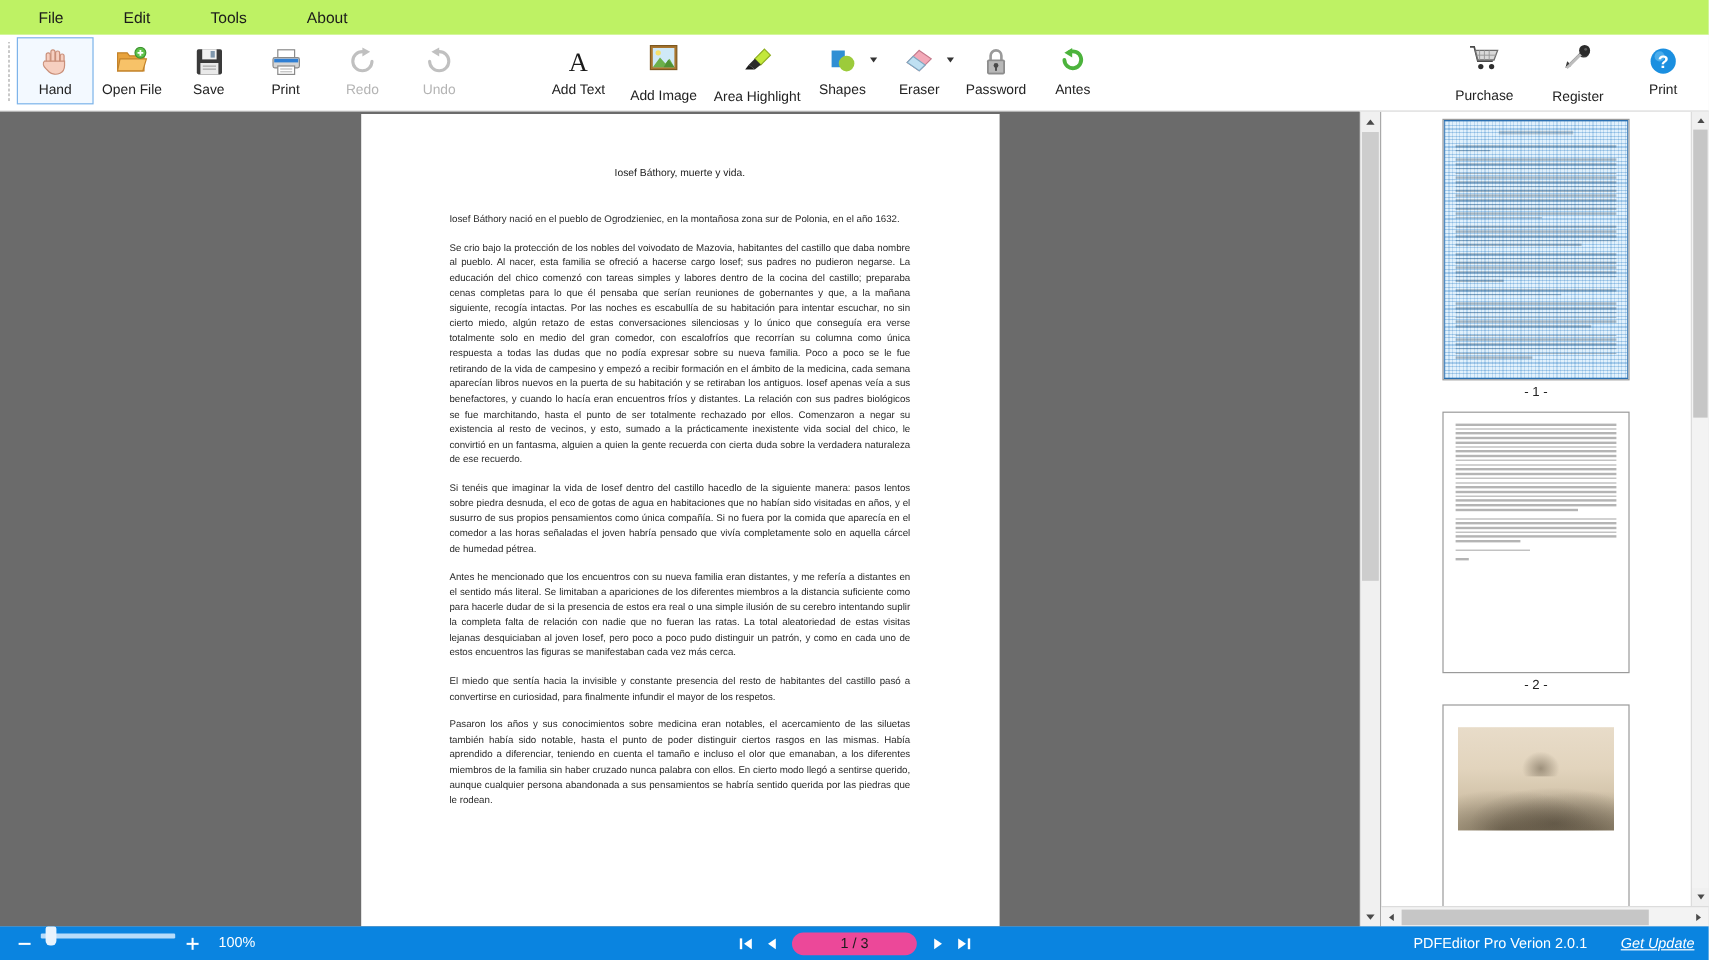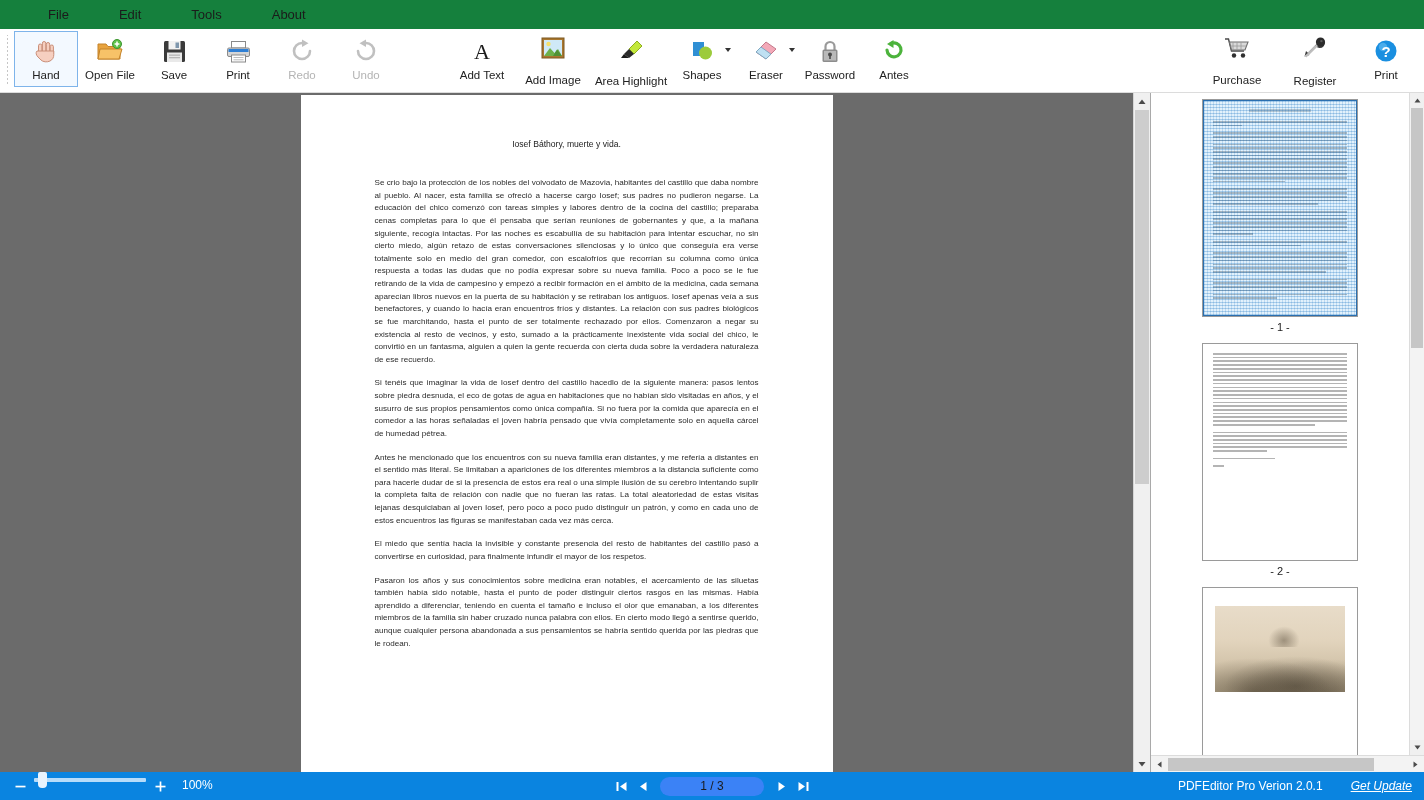--- a/index.html
+++ b/index.html
@@ -22,21 +22,21 @@
   .app-icon { width: 16px; height: 16px; margin-left: 10px; position: relative; flex:0 0 16px; }
   .app-icon .pg { position:absolute; left:1px; top:0px; width:12px; height:15px; background:#fdfdfd; border:1px solid #9aa0a6; transform: skewX(-6deg); }
   .app-icon .pg::before { content:""; position:absolute; left:2px; top:3px; width:8px; height:1px; background:#b9bec4; box-shadow:0 3px 0 #b9bec4, 0 6px 0 #b9bec4; }
   .app-icon .pen { position:absolute; right:-1px; bottom:-1px; width:10px; height:10px; background:linear-gradient(135deg,#f7c948 0%, #f0a500 100%); transform: rotate(0deg); clip-path: polygon(100% 0,100% 55%,45% 100%,0 100%,0 45%,55% 0); }
   .title-text { font-size: 12px; color: #1b1b1b; margin-left: 9px; letter-spacing: .1px; }
   .win-controls { position: absolute; right: 0; top: 0; height: 28px; display: flex; }
   .win-btn { width: 44px; height: 28px; display: flex; align-items: center; justify-content: center; cursor: default; }
   .win-btn svg { display:block; }
 
   
-  .menubar { height: 29px; flex: 0 0 29px; display: flex; align-items: center; background:#15803d; padding-left: 34px; }
+  .menubar { height: 29px; flex: 0 0 29px; display: flex; align-items: center; background:#bef264; padding-left: 18px; }
   .menu-item { font-size: 13px; color: #1b1b1b; padding: 4px 14px; margin-right: 22px; cursor: default; }
 
   
   .toolbar {
     height: 64px; flex: 0 0 64px;
     background: #ffffff;
     border-bottom: 1px solid #dcdcdc;
     display: flex; align-items: flex-start;
     position: relative;
     padding-top: 2px;
@@ -127,21 +127,21 @@
     display: flex; align-items: center; position: relative; color: #fff;
   }
   .zoomgrp { display: flex; padding-left: 12px; }
   .zbtn { width: 16px; height:16px; display:flex; align-items:center; justify-content:center; cursor:default; }
   .zbar { width: 112px; height: 4px; background: #b7dcfa; margin: 0 6px; position: relative; border-radius:1px; }
   .zhandle { position: absolute; left: 4px; top: -6px; width: 9px; height: 16px; background:#e8f3fd; border-radius: 2px 2px 4px 4px; }
   .zoom-val { font-size: 12px; margin-left: 14px; color:#fff; }
   .pagenav { position:absolute; left: 50%; transform: translateX(-50%); display:flex; align-items:center; }
   .nav-btn { width: 22px; height:22px; display:flex; align-items:center; justify-content:center; cursor:default; }
   .pagebox {
-    width: 104px; height: 19px; background:#3b82f6; border-radius: 10px;
+    width: 104px; height: 19px; background:#ec4899; border-radius: 10px;
     display:flex; align-items:center; justify-content:center; margin: 0 6px;
     font-size: 12px; color:#1b1b1b;
   }
   .status-right { position:absolute; right: 12px; display:flex; align-items:center; }
   .ver-text { font-size: 12px; color:#fff; }
   .get-update { font-size: 12px; color:#fff; font-style: italic; text-decoration: underline; margin-left: 28px; cursor: default; }
 </style>
 </head>
 <body>
 
@@ -345,20 +345,21 @@
         <span class="lbl">Print</span>
       </div>
     </div>
   </div>
 
   <div class="workspace">
 
     <div class="doc-area">
       <div class="page">
         <div class="doc-title">Iosef Báthory, muerte y vida.</div>
+        <div class="doc-p">Iosef Báthory nació en el pueblo de Ogrodzieniec, en la montañosa zona sur de Polonia, en el año 1632.</div>
         <div class="doc-p">Se crio bajo la protección de los nobles del voivodato de Mazovia, habitantes del castillo que daba nombre al pueblo. Al nacer, esta familia se ofreció a hacerse cargo Iosef; sus padres no pudieron negarse. La educación del chico comenzó con tareas simples y labores dentro de la cocina del castillo; preparaba cenas completas para lo que él pensaba que serían reuniones de gobernantes y que, a la mañana siguiente, recogía intactas. Por las noches es escabullía de su habitación para intentar escuchar, no sin cierto miedo, algún retazo de estas conversaciones silenciosas y lo único que conseguía era verse totalmente solo en medio del gran comedor, con escalofríos que recorrían su columna como única respuesta a todas las dudas que no podía expresar sobre su nueva familia. Poco a poco se le fue retirando de la vida de campesino y empezó a recibir formación en el ámbito de la medicina, cada semana aparecían libros nuevos en la puerta de su habitación y se retiraban los antiguos. Iosef apenas veía a sus benefactores, y cuando lo hacía eran encuentros fríos y distantes. La relación con sus padres biológicos se fue marchitando, hasta el punto de ser totalmente rechazado por ellos. Comenzaron a negar su existencia al resto de vecinos, y esto, sumado a la prácticamente inexistente vida social del chico, le convirtió en un fantasma, alguien a quien la gente recuerda con cierta duda sobre la verdadera naturaleza de ese recuerdo.</div>
         <div class="doc-p">Si tenéis que imaginar la vida de Iosef dentro del castillo hacedlo de la siguiente manera: pasos lentos sobre piedra desnuda, el eco de gotas de agua en habitaciones que no habían sido visitadas en años, y el susurro de sus propios pensamientos como única compañía. Si no fuera por la comida que aparecía en el comedor a las horas señaladas el joven habría pensado que vivía completamente solo en aquella cárcel de humedad pétrea.</div>
         <div class="doc-p">Antes he mencionado que los encuentros con su nueva familia eran distantes, y me refería a distantes en el sentido más literal. Se limitaban a apariciones de los diferentes miembros a la distancia suficiente como para hacerle dudar de si la presencia de estos era real o una simple ilusión de su cerebro intentando suplir la completa falta de relación con nadie que no fueran las ratas. La total aleatoriedad de estas visitas lejanas desquiciaban al joven Iosef, pero poco a poco pudo distinguir un patrón, y como en cada uno de estos encuentros las figuras se manifestaban cada vez más cerca.</div>
         <div class="doc-p">El miedo que sentía hacia la invisible y constante presencia del resto de habitantes del castillo pasó a convertirse en curiosidad, para finalmente infundir el mayor de los respetos.</div>
         <div class="doc-p">Pasaron los años y sus conocimientos sobre medicina eran notables, el acercamiento de las siluetas también había sido notable, hasta el punto de poder distinguir ciertos rasgos en las mismas. Había aprendido a diferenciar, teniendo en cuenta el tamaño e incluso el olor que emanaban, a los diferentes miembros de la familia sin haber cruzado nunca palabra con ellos. En cierto modo llegó a sentirse querido, aunque cualquier persona abandonada a sus pensamientos se habría sentido querida por las piedras que le rodean.</div>
       </div>
     </div>
 
     <div class="vscroll">
       <div class="sc-arrow">

